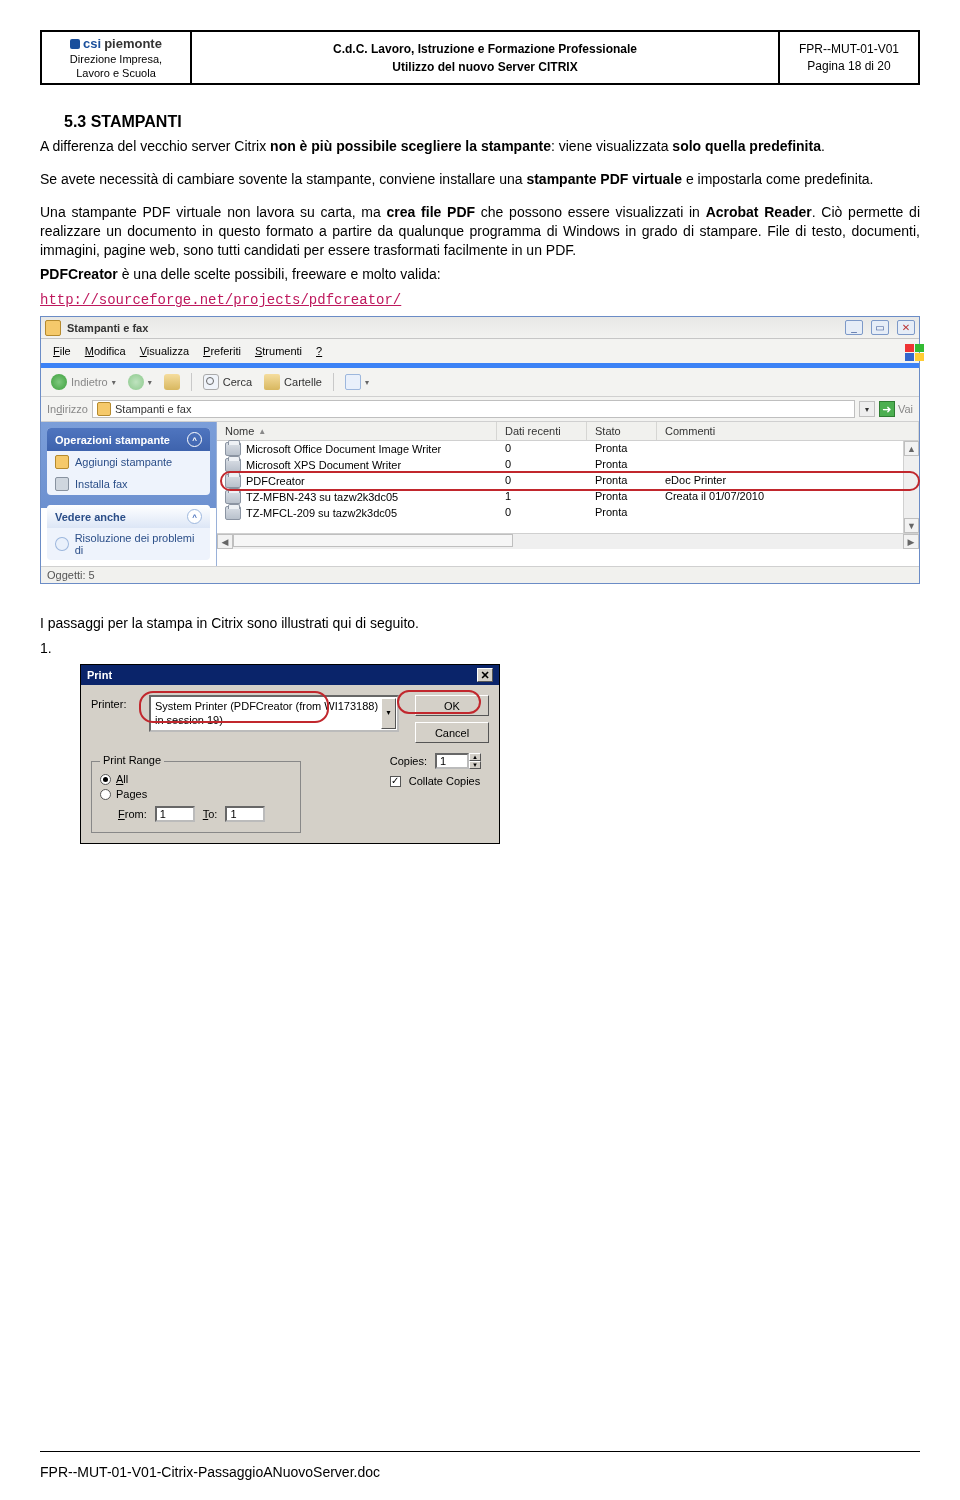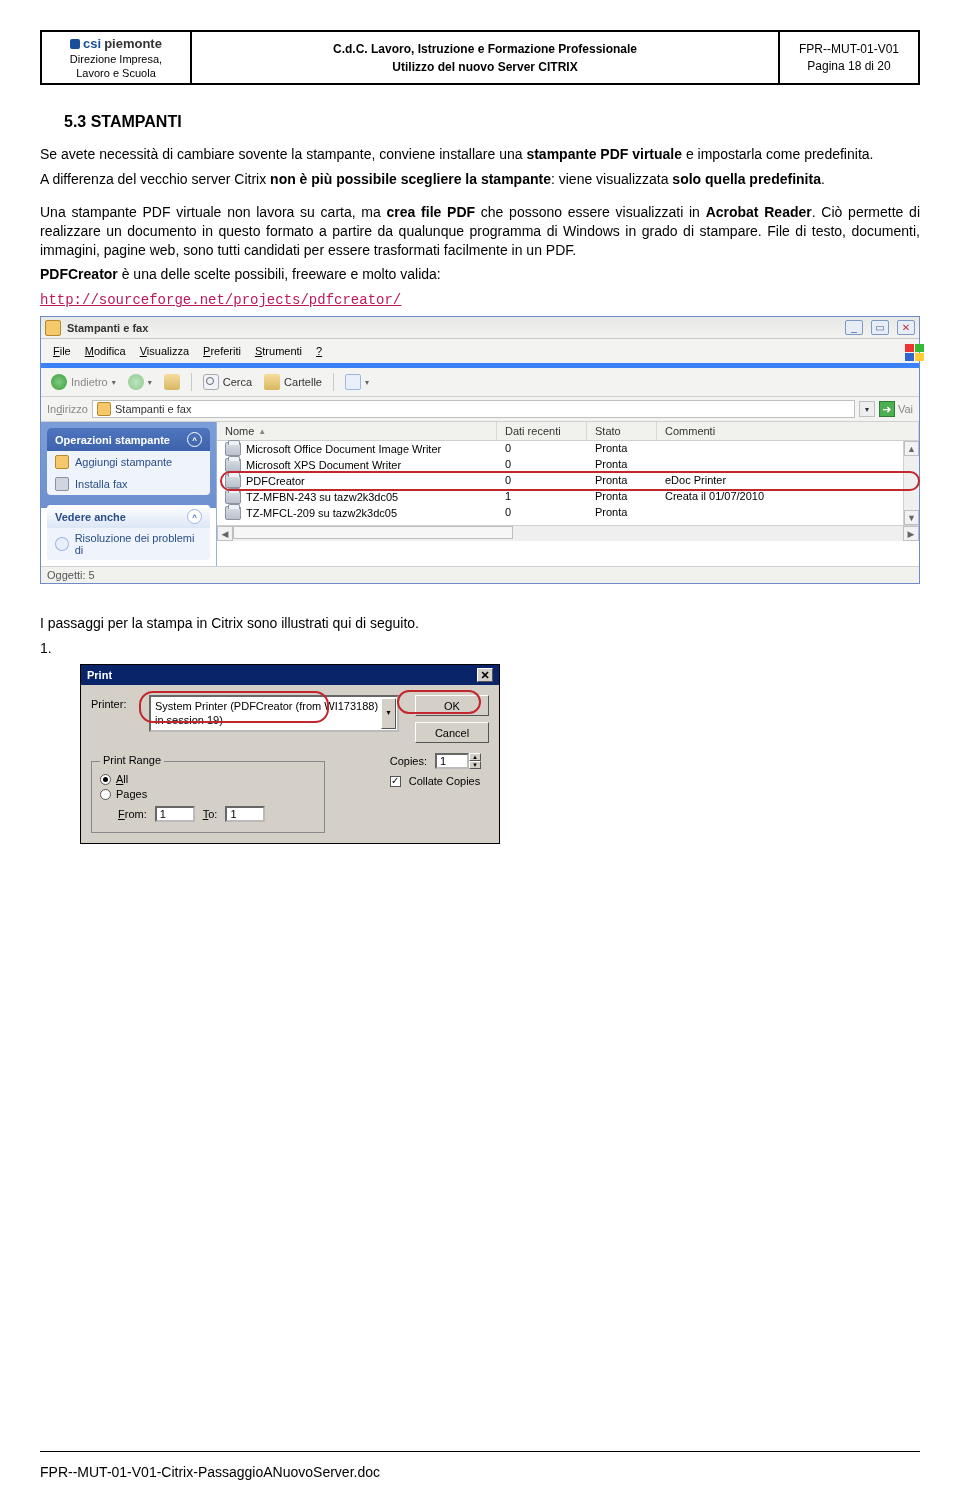--- a/index.html
+++ b/index.html
@@ -126,21 +126,21 @@
   .chev-circle{width:15px;height:15px;border:1px solid #9db7dd;border-radius:50%;display:flex;align-items:center;justify-content:center;font-size:8px;background:#fff;color:#4f75bf;}
   .chev-circle.dark{border-color:#fff;color:#fff;background:transparent;}
   .xp-main{flex:1;display:flex;flex-direction:column;}
   .xp-cols{display:flex;background:#f1f1ee;border-bottom:1px solid #d0d0d0;font-size:11px;color:#333;}
   .xp-cols div{padding:3px 8px;border-right:1px solid #d6d6d3;}
   .c-name{flex:0 0 280px;display:flex;align-items:center;gap:4px;}
   .c-dati{flex:0 0 90px;}
   .c-stato{flex:0 0 70px;}
   .c-comm{flex:1;}
   .sort-tri{font-size:8px;color:#888;}
-  .xp-rows{position:relative;padding-bottom:4px;}
+  .xp-rows{position:relative;padding-bottom:12px;}
   .xp-row{display:flex;font-size:11px;padding:1px 0;}
   .xp-row .r-name{flex:0 0 280px;padding-left:8px;display:flex;align-items:center;gap:5px;}
   .xp-row .r-dati{flex:0 0 90px;padding-left:8px;}
   .xp-row .r-stato{flex:0 0 70px;padding-left:8px;}
   .xp-row .r-comm{flex:1;padding-left:8px;}
   .p-ico{width:16px;height:14px;display:inline-block;background:linear-gradient(#d9dee5,#b9c1cc);border:1px solid #8b94a2;border-radius:2px;position:relative;}
   .p-ico::after{content:"";position:absolute;top:-3px;left:2px;width:10px;height:4px;background:#eef1f5;border:1px solid #8b94a2;border-bottom:none;border-radius:2px 2px 0 0;}
   .circle-mark{position:absolute;border:2px solid #c1272d;border-radius:16px;pointer-events:none;}
   .xp-scroll{display:flex;align-items:center;background:#efefef;border-top:1px solid #d0d0d0;}
   .sb-arrow{width:16px;height:15px;border:1px solid #bfbfbf;background:#f2f2f2;display:flex;align-items:center;justify-content:center;font-size:9px;color:#666;}
@@ -220,26 +220,26 @@
       <td class="right-cell">
         <div>FPR--MUT-01-V01</div>
         <div>Pagina 18 di 20</div>
       </td>
     </tr>
   </tbody>
     </table>
 
   <div class="section-heading">5.3  STAMPANTI</div>
 
+  <p class="body-text">
+    <span>A differenza del vecchio server Citrix </span><b>non è più possibile scegliere la stampante</b><span>: viene visualizzata </span><b>solo quella predefinita</b><span>.</span>
+  </p>
+
   <p class="body-text spaced">
     <span>Se avete necessità di cambiare sovente la stampante, conviene installare una </span><b>stampante PDF virtuale</b><span> e impostarla come predefinita.</span>
-  </p>
-
-  <p class="body-text">
-    <span>A differenza del vecchio server Citrix </span><b>non è più possibile scegliere la stampante</b><span>: viene visualizzata </span><b>solo quella predefinita</b><span>.</span>
   </p>
 
   <p class="body-text spaced">
     <span>Una stampante PDF virtuale non lavora su carta, ma </span><b>crea file PDF</b><span> che possono essere visualizzati in </span><b>Acrobat Reader</b><span>. Ciò permette di realizzare un documento in questo formato a partire da qualunque programma di Windows in grado di stampare. File di testo, documenti, immagini, pagine web, sono tutti candidati per essere trasformati facilmente in un PDF.</span>
   </p>
   <p class="body-text" style="margin-top:0;">
     <b>PDFCreator</b><span> è una delle scelte possibili, freeware e molto valida:</span>
   </p>
   <div class="body-text" style="margin-top:0;">
     <a class="link">http://sourceforge.net/projects/pdfcreator/</a>
@@ -438,21 +438,21 @@
                 <span>OK</span>
               </div>
             <div class="wbtn">
                 <span>Cancel</span>
               </div>
           </div>
         </div>
         <div class="circ1" style="top:6px;left:58px;width:190px;height:32px;"></div>
         <div class="circ1" style="top:5px;left:316px;width:84px;height:24px;"></div>
 
-        <div class="fieldset" style="width:234px;text-align:center;">
+        <div class="fieldset" style="width:210px;text-align:center;">
           <div class="legend">Print Range</div>
           <div class="radio">
               <span class="rdot sel"></span>
               <span><u>A</u>ll</span>
             </div>
           <div class="radio">
               <span class="rdot"></span>
               <span>Pages</span>
             </div>
           <div class="frow" style="margin-left:18px;">

